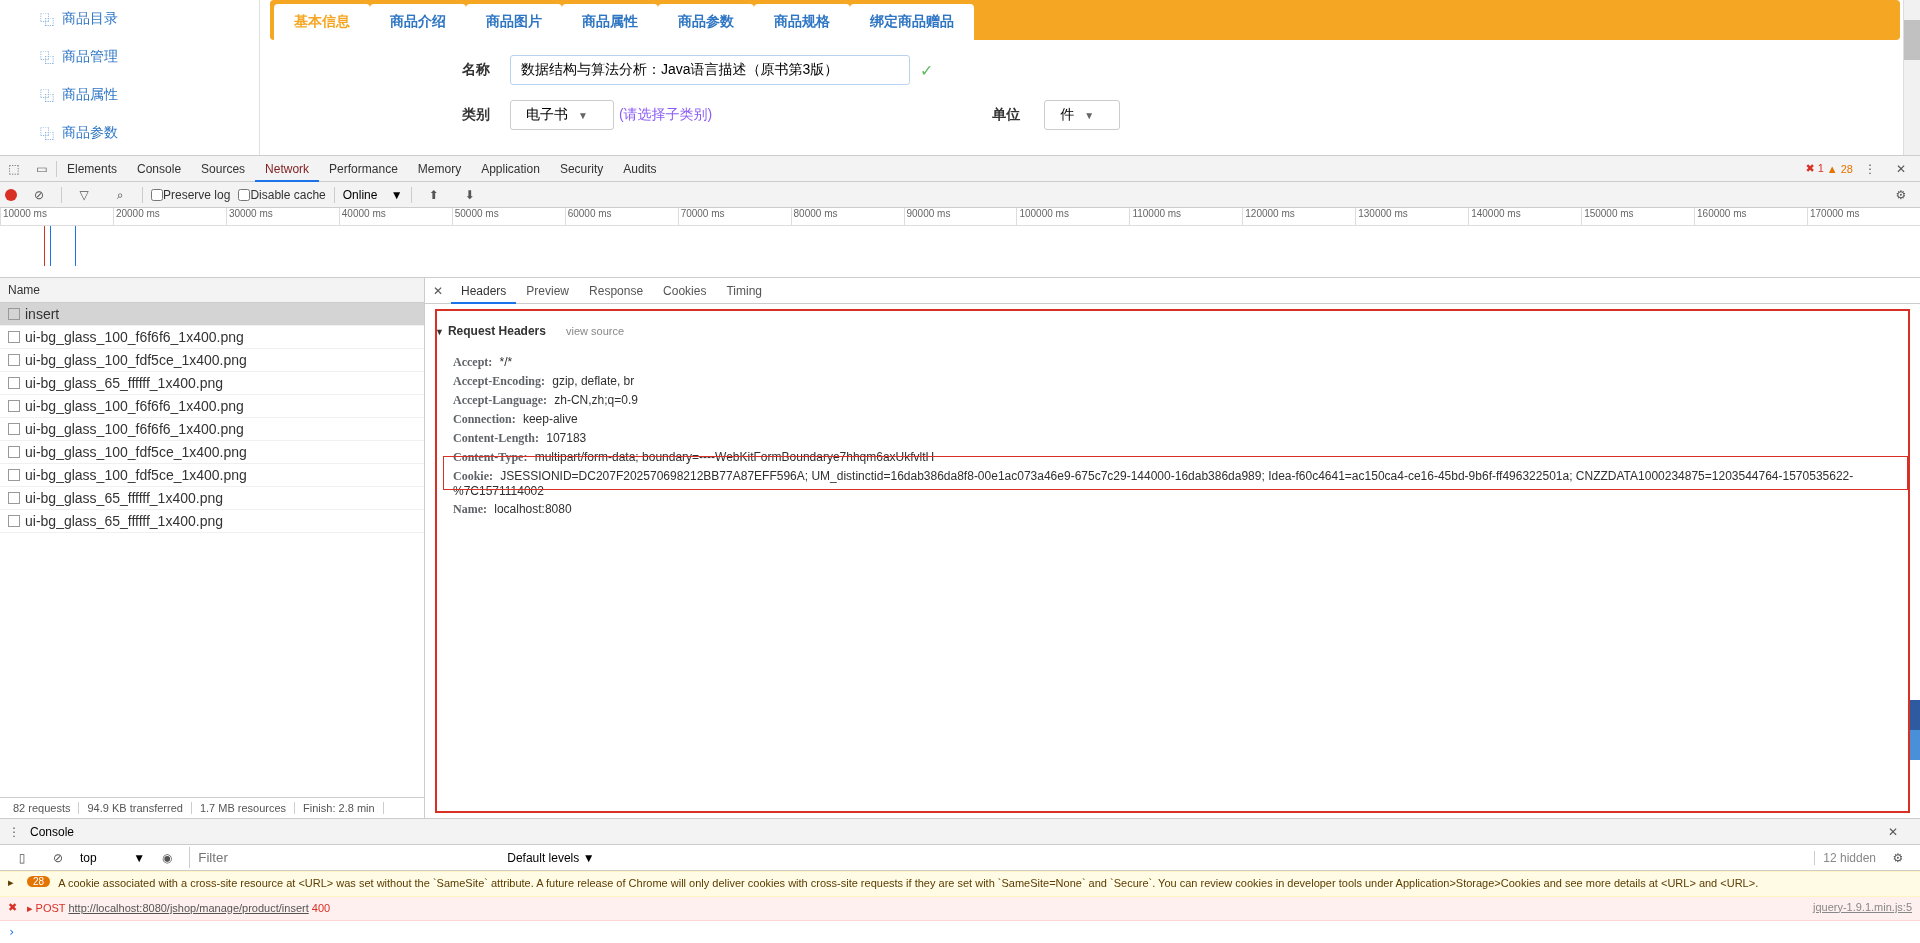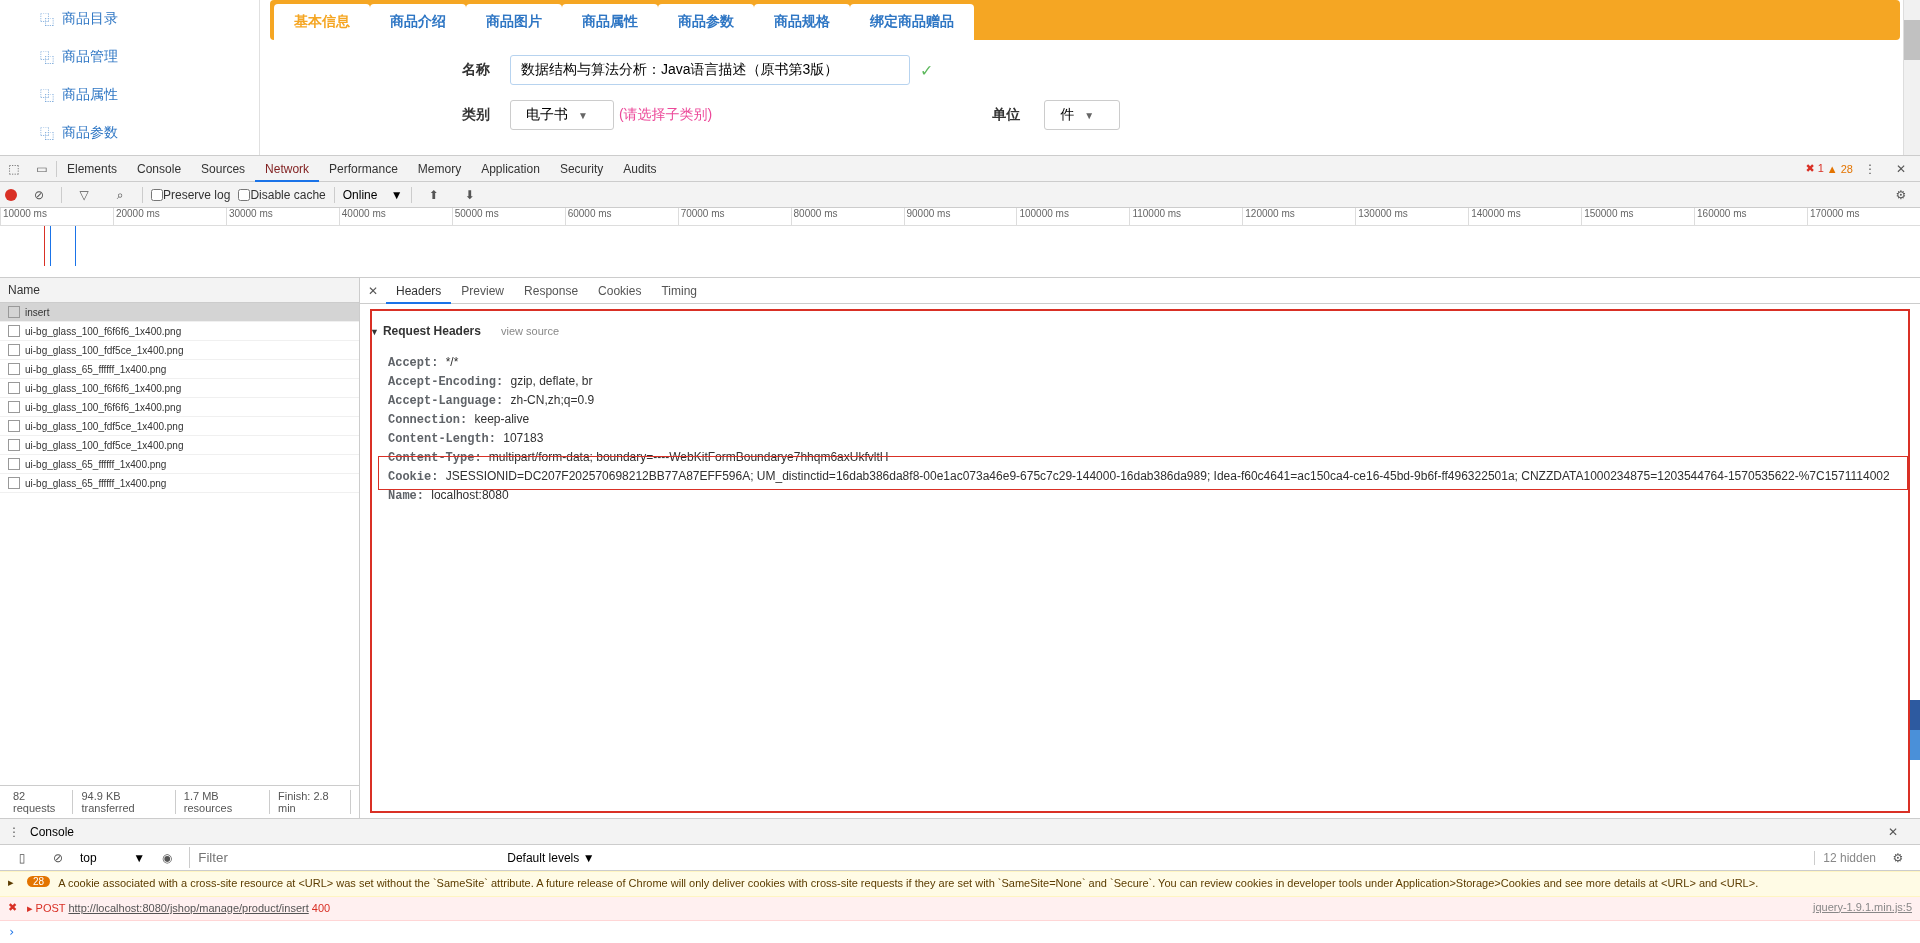--- a/index.html
+++ b/index.html
@@ -16,21 +16,21 @@
 .tab { background: #fff; padding: 9px 20px; font-size: 14px; font-weight: bold; color: #2e76c4; border-radius: 4px 4px 0 0; cursor: pointer; }
 .tab.active { color: #f5a623; }
 
 .form-area { padding: 15px 0 0 140px; }
 .form-row { display: flex; align-items: center; margin-bottom: 15px; }
 .form-label { width: 80px; text-align: right; margin-right: 20px; font-size: 14px; font-weight: bold; color: #333; }
 .form-input { border: 1px solid #b7d3ef; border-radius: 3px; padding: 6px 10px; font-size: 14px; width: 400px; background: #fff; }
 .check-icon { color: #5cb85c; margin-left: 10px; font-size: 16px; }
 .form-select { border: 1px solid #ccc; border-radius: 3px; padding: 5px 25px 5px 15px; font-size: 14px; background: #fff; position: relative; margin-right: 5px; }
 .sel-arrow { font-size: 10px; margin-left: 10px; color: #666; }
-.hint { font-size: 14px; color: #ec4899; }
+.hint { font-size: 14px; color: #8b5cf6; }
 .unit-label { font-size: 14px; font-weight: bold; color: #333; margin-left: 280px; margin-right: 24px; }
 
 .devtools { border-top: 1px solid #ccc; height: 788px; display: flex; flex-direction: column; }
 .dt-main-tabs { display: flex; align-items: center; height: 26px; border-bottom: 1px solid #ccc; background: #f3f3f3; }
 .dt-icon-btn { width: 28px; height: 26px; display: flex; align-items: center; justify-content: center; cursor: pointer; color: #555; }
 .dt-tab { padding: 0 10px; height: 26px; line-height: 26px; font-size: 12px; color: #333; cursor: pointer; }
 .dt-tab.active { border-bottom: 2px solid #1a73e8; color: #7f1d1d; }
 .dt-right { margin-left: auto; display: flex; align-items: center; padding-right: 5px; gap: 3px; }
 .err-badge { color: #d93025; font-size: 11px; }
 .warn-badge { color: #e37400; font-size: 11px; }
@@ -45,41 +45,41 @@
 .timeline { height: 70px; border-bottom: 1px solid #ccc; background: #fff; position: relative; }
 .timeline-ruler { display: flex; height: 18px; border-bottom: 1px solid #ddd; font-size: 10px; color: #666; }
 .ruler-tick { flex: 1; padding-left: 2px; border-left: 1px solid #ddd; white-space: nowrap; }
 .timeline-marks { position: relative; height: 52px; }
 .mark-line { position: absolute; top: 0; width: 1px; height: 40px; }
 .mark-red { background: #d93025; left: 44px; }
 .mark-blue { background: #1a73e8; left: 50px; }
 .mark-blue2 { background: #1a73e8; left: 75px; }
 
 .dt-content { display: flex; flex: 1; height: 250px; }
-.req-list { width: 360px; border-right: 1px solid #ccc; display: flex; flex-direction: column; }
+.req-list { width: 425px; border-right: 1px solid #ccc; display: flex; flex-direction: column; }
 .req-header { padding: 5px 8px; border-bottom: 1px solid #ccc; font-size: 12px; color: #333; background: #f3f3f3; }
 .req-items { flex: 1; overflow-y: auto; }
-.req-item { display: flex; align-items: center; padding: 3px 8px; font-size: 10px; color: #333; border-bottom: 1px solid #f0f0f0; }
+.req-item { display: flex; align-items: center; padding: 3px 8px; font-size: 14px; color: #333; border-bottom: 1px solid #f0f0f0; }
 .req-item.selected { background: #d4d4d4; }
 .req-item .file-icon { width: 12px; height: 12px; border: 1px solid #999; margin-right: 5px; }
 .req-status { display: flex; padding: 4px 8px; border-top: 1px solid #ccc; font-size: 11px; color: #555; gap: 3px; }
 .req-status span { border-right: 1px solid #ccc; padding-right: 8px; padding-left: 5px; }
 
 .detail-panel { flex: 1; display: flex; flex-direction: column; }
 .detail-tabs { display: flex; align-items: center; height: 26px; border-bottom: 1px solid #ccc; }
 .detail-tab { padding: 0 10px; height: 26px; line-height: 26px; font-size: 12px; color: #555; cursor: pointer; }
 .detail-tab.active { border-bottom: 2px solid #1a73e8; color: #333; }
 .close-x { width: 26px; text-align: center; cursor: pointer; color: #555; }
 
 .detail-body { flex: 1; overflow: auto; padding: 5px 10px; position: relative; }
 .section-title { font-size: 12px; font-weight: bold; color: #333; padding: 15px 0; }
 .section-title::before { content: '▼'; font-size: 9px; margin-right: 4px; }
 .view-source { font-size: 11px; color: #888; margin-left: 20px; font-weight: normal; }
 .header-line { font-size: 12px; padding: 2px 0 2px 18px; font-family: Consolas, monospace; }
-.header-line b { color: #5f6368; font-family: Liberation Mono, monospace; }
+.header-line b { color: #5f6368; font-family: Liberation Serif, serif; }
 .header-line .val { color: #303030; }
 .red-box { border: 2px solid #d93025; position: absolute; left: 10px; right: 10px; top: 5px; bottom: 5px; pointer-events: none; }
 .red-box-inner { border: 1px solid #d93025; position: absolute; left: 18px; right: 12px; top: 152px; height: 34px; pointer-events: none; }
 
 .console-section { border-top: 1px solid #ccc; background: #fff; }
 .console-header { display: flex; align-items: center; height: 26px; border-bottom: 1px solid #ccc; background: #f3f3f3; padding: 0 8px; }
 .console-header .dots { margin-right: 10px; color: #555; }
 .console-toolbar { display: flex; align-items: center; height: 26px; border-bottom: 1px solid #ccc; padding: 0 8px; gap: 8px; font-size: 12px; }
 .console-toolbar input { border: none; border-left: 1px solid #ccc; padding: 3px 8px; flex: 0 0 310px; }
 .hidden-right { margin-left: auto; display: flex; align-items: center; gap: 8px; color: #888; }

